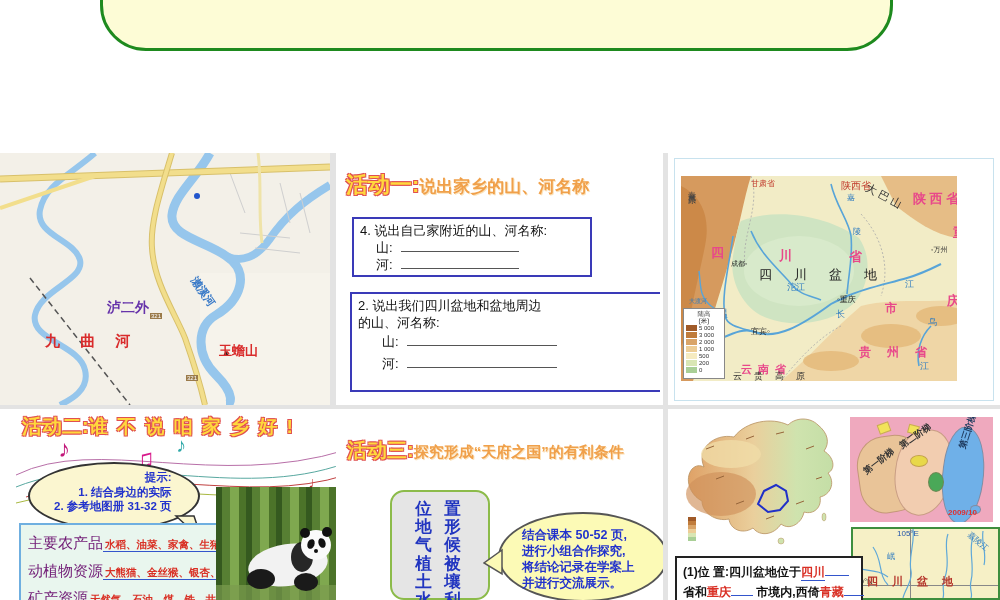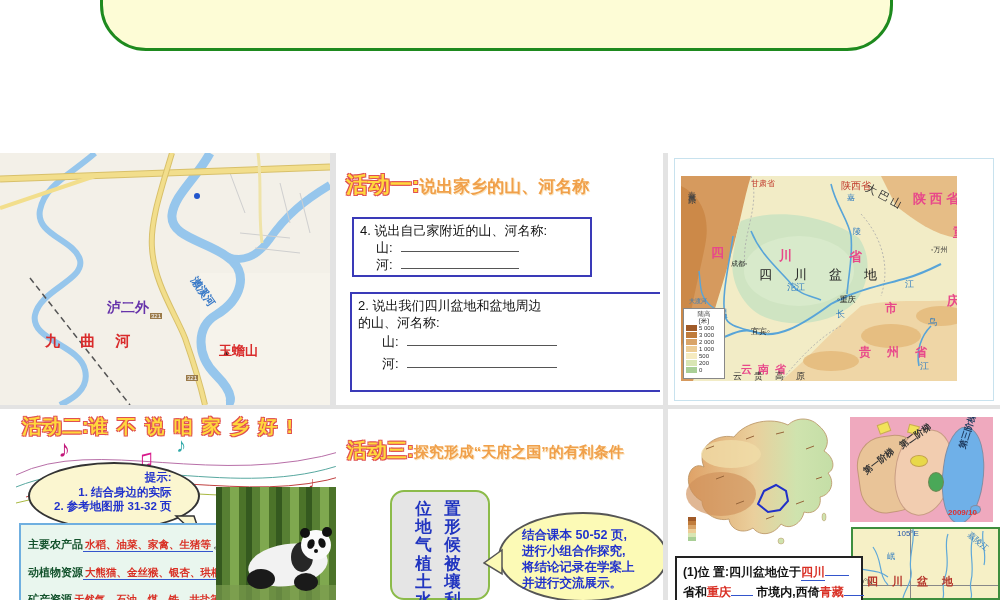--- a/index.html
+++ b/index.html
@@ -34,21 +34,21 @@
   .q-blank{display:inline-block;border-bottom:1px solid #555;height:11px;margin-left:8px;}
   
   .bubble{position:absolute;border-radius:50%;}
   .bubble .tail{position:absolute;}
   .bubble-text{position:absolute;font-weight:bold;color:#2233BB;}
   
   .tline{white-space:nowrap;}
   .seg-blank{display:inline-block;border-bottom:1.5px solid #3355CC;height:11px;}
   .resource-box{position:absolute;background:#E9F6EE;border:2px solid #6FAFE0;padding:5px 7px;}
   .resource-box .tline{line-height:25.5px;}
-  .resource-box .seg-label{color:#14532d;font-weight:bold;font-size:11px;}
+  .resource-box .seg-label{color:#701a75;font-weight:normal;font-size:15px;}
   .resource-box .seg-ans{color:#D93025;font-weight:bold;font-size:10.5px;border-bottom:1.5px solid #3355CC;padding:0 2px 1px 2px;}
   .resource-box .seg-p{color:#222;font-size:12px;}
   .loc-box{position:absolute;background:#fff;border:2px solid #222;padding:4px 6px;}
   .loc-box .tline{line-height:17.5px;}
   .loc-box .seg-p{color:#111;font-weight:bold;font-size:12px;}
   .loc-box .seg-ans{color:#D93025;font-weight:bold;font-size:12px;border-bottom:1.5px solid #3355CC;padding-bottom:1px;}
   
   #factor-box{position:absolute;left:54px;top:81px;width:100px;height:110px;background:#e5e5e5;
               border:2px solid #8CBB4A;border-radius:14px;padding-top:7px;box-sizing:border-box;}
   .factor-row{font-size:16.5px;font-weight:bold;color:#2135C0;line-height:18.2px;text-align:center;letter-spacing:4px;}

